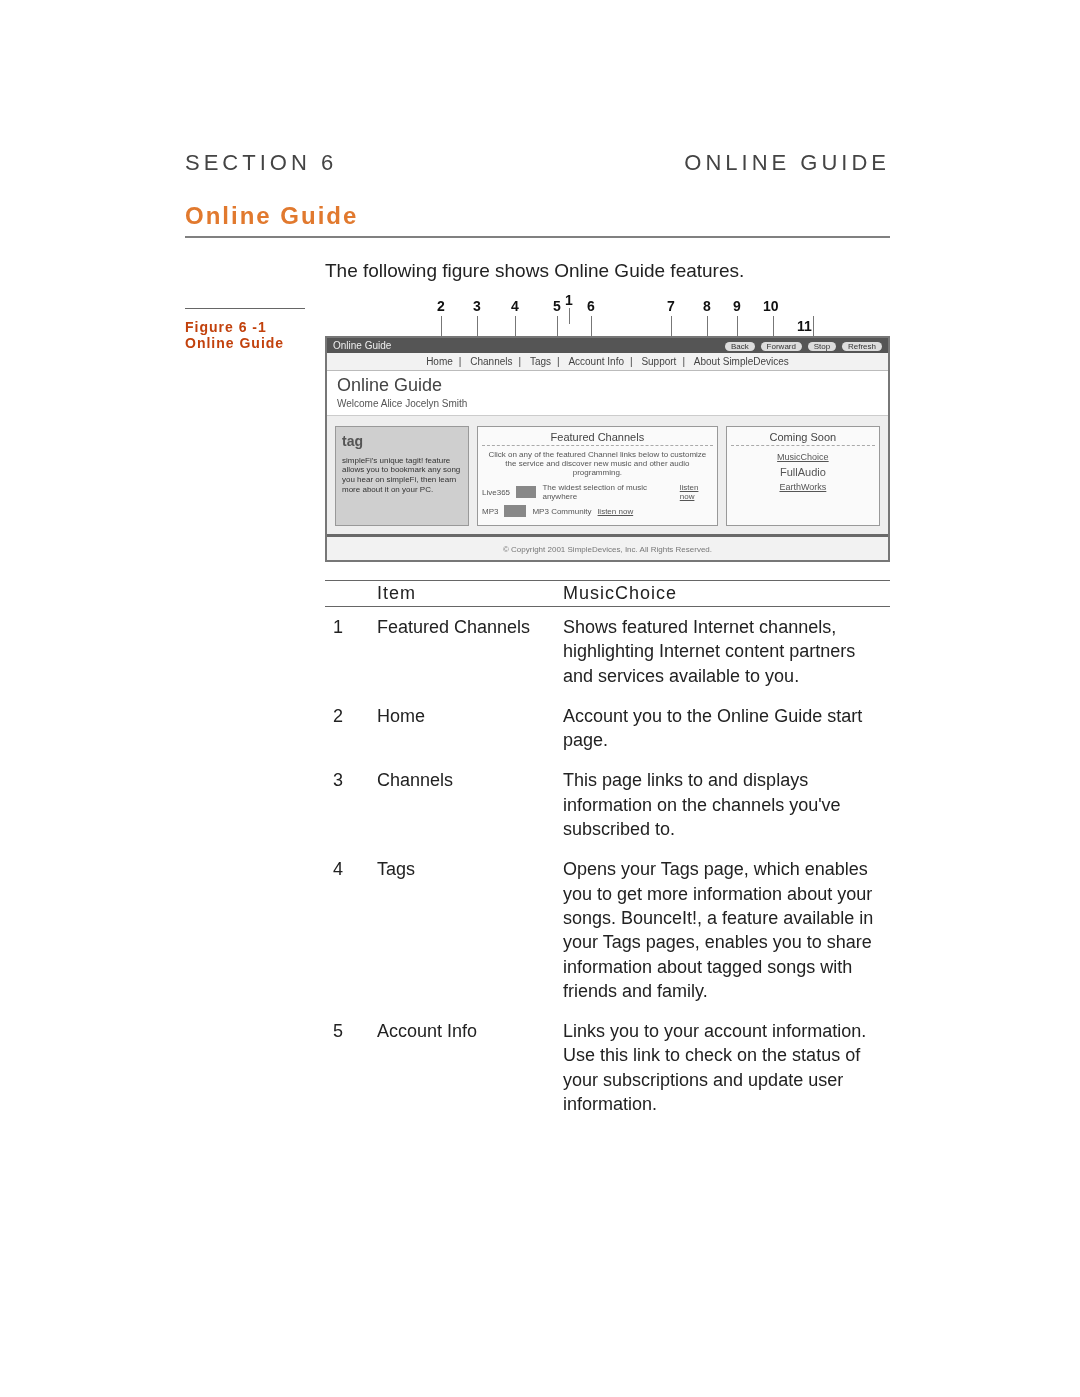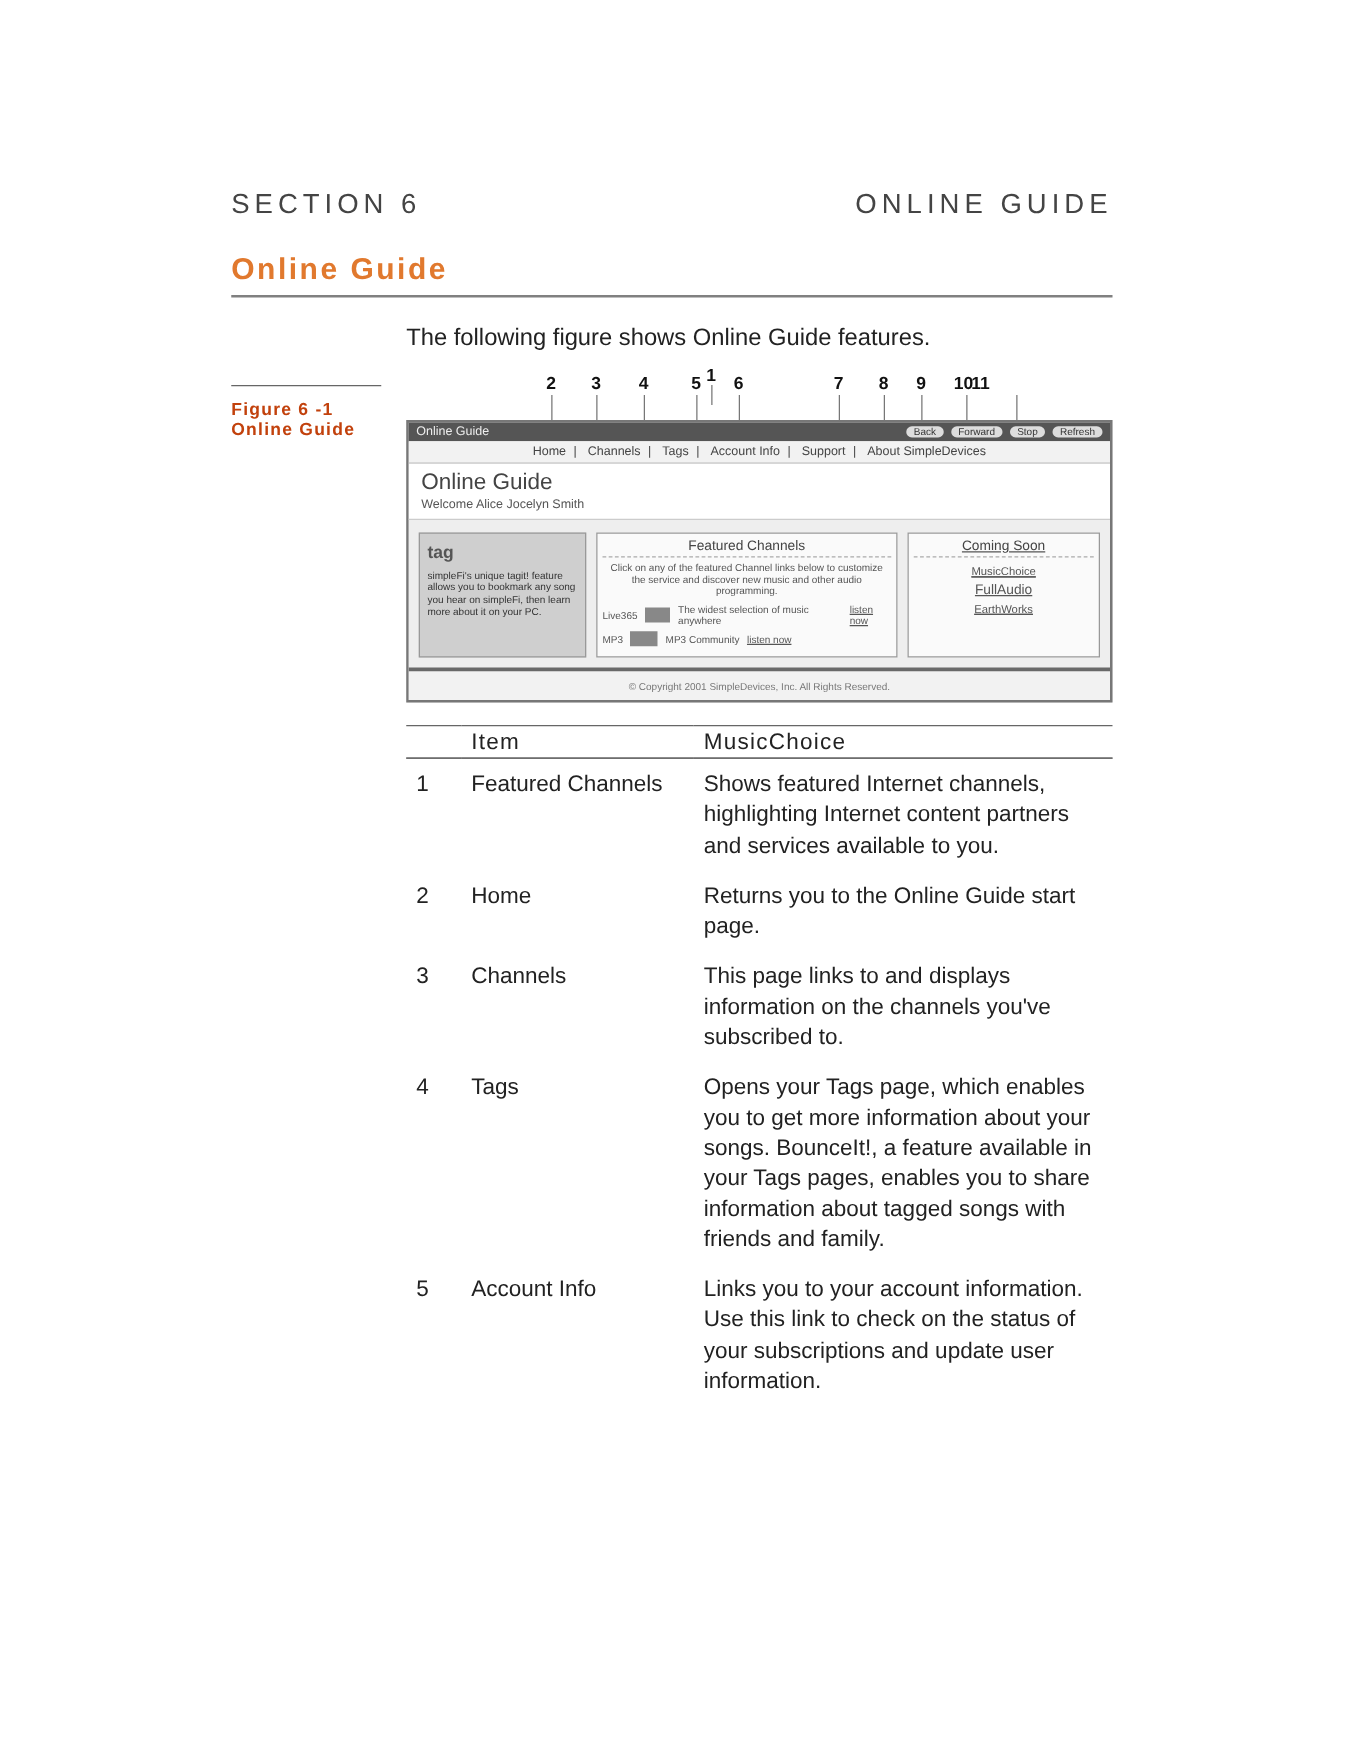--- a/index.html
+++ b/index.html
@@ -187,21 +187,20 @@
   .panel-mid .row .logo-box {
     width: 22px; height: 12px; background: #888;
   }
   .panel-right {
     flex: 1;
     background: #fafafa;
     border: 1px solid #999;
     padding: 4px;
     font-size: 9px;
     text-align: center;
-    text-decoration: underline;
   }
   .panel-right .right-title {
     font-size: 11px;
     border-bottom: 1px dashed #aaa;
     padding-bottom: 2px;
     margin-bottom: 6px;
     color: #444;
   }
   .panel-right .link {
     text-decoration: underline;
@@ -290,21 +289,21 @@
           <span style="left:240px; top:-6px;">1</span>
           <span style="left:112px;">2</span>
           <span style="left:148px;">3</span>
           <span style="left:186px;">4</span>
           <span style="left:228px;">5</span>
           <span style="left:262px;">6</span>
           <span style="left:342px;">7</span>
           <span style="left:378px;">8</span>
           <span style="left:408px;">9</span>
           <span style="left:438px;">10</span>
-          <span style="left:452px;">11</span>
+          <span style="left:472px;margin-top:20px;">11</span>
 
           <div class="lead-line" style="left:244px; top:10px; height:16px;"></div>
           <div class="lead-line" style="left:116px; top:18px; height:40px;"></div>
           <div class="lead-line" style="left:152px; top:18px; height:40px;"></div>
           <div class="lead-line" style="left:190px; top:18px; height:40px;"></div>
           <div class="lead-line" style="left:232px; top:18px; height:40px;"></div>
           <div class="lead-line" style="left:266px; top:18px; height:40px;"></div>
           <div class="lead-line" style="left:346px; top:18px; height:22px;"></div>
           <div class="lead-line" style="left:382px; top:18px; height:22px;"></div>
           <div class="lead-line" style="left:412px; top:18px; height:22px;"></div>
@@ -375,21 +374,21 @@
         </thead>
         <tbody>
           <tr>
             <td class="num">1</td>
             <td class="nm">Featured Channels</td>
             <td>Shows featured Internet channels, highlighting Internet content partners and services available to you.</td>
           </tr>
           <tr>
             <td class="num">2</td>
             <td class="nm">Home</td>
-            <td>Returns you to the Online Guide start page.</td>
+            <td>Account you to the Online Guide start page.</td>
           </tr>
           <tr>
             <td class="num">3</td>
             <td class="nm">Channels</td>
             <td>This page links to and displays information on the channels you've subscribed to.</td>
           </tr>
           <tr>
             <td class="num">4</td>
             <td class="nm">Tags</td>
             <td>Opens your Tags page, which enables you to get more information about your songs. BounceIt!, a feature available in your Tags pages, enables you to share information about tagged songs with friends and family.</td>

